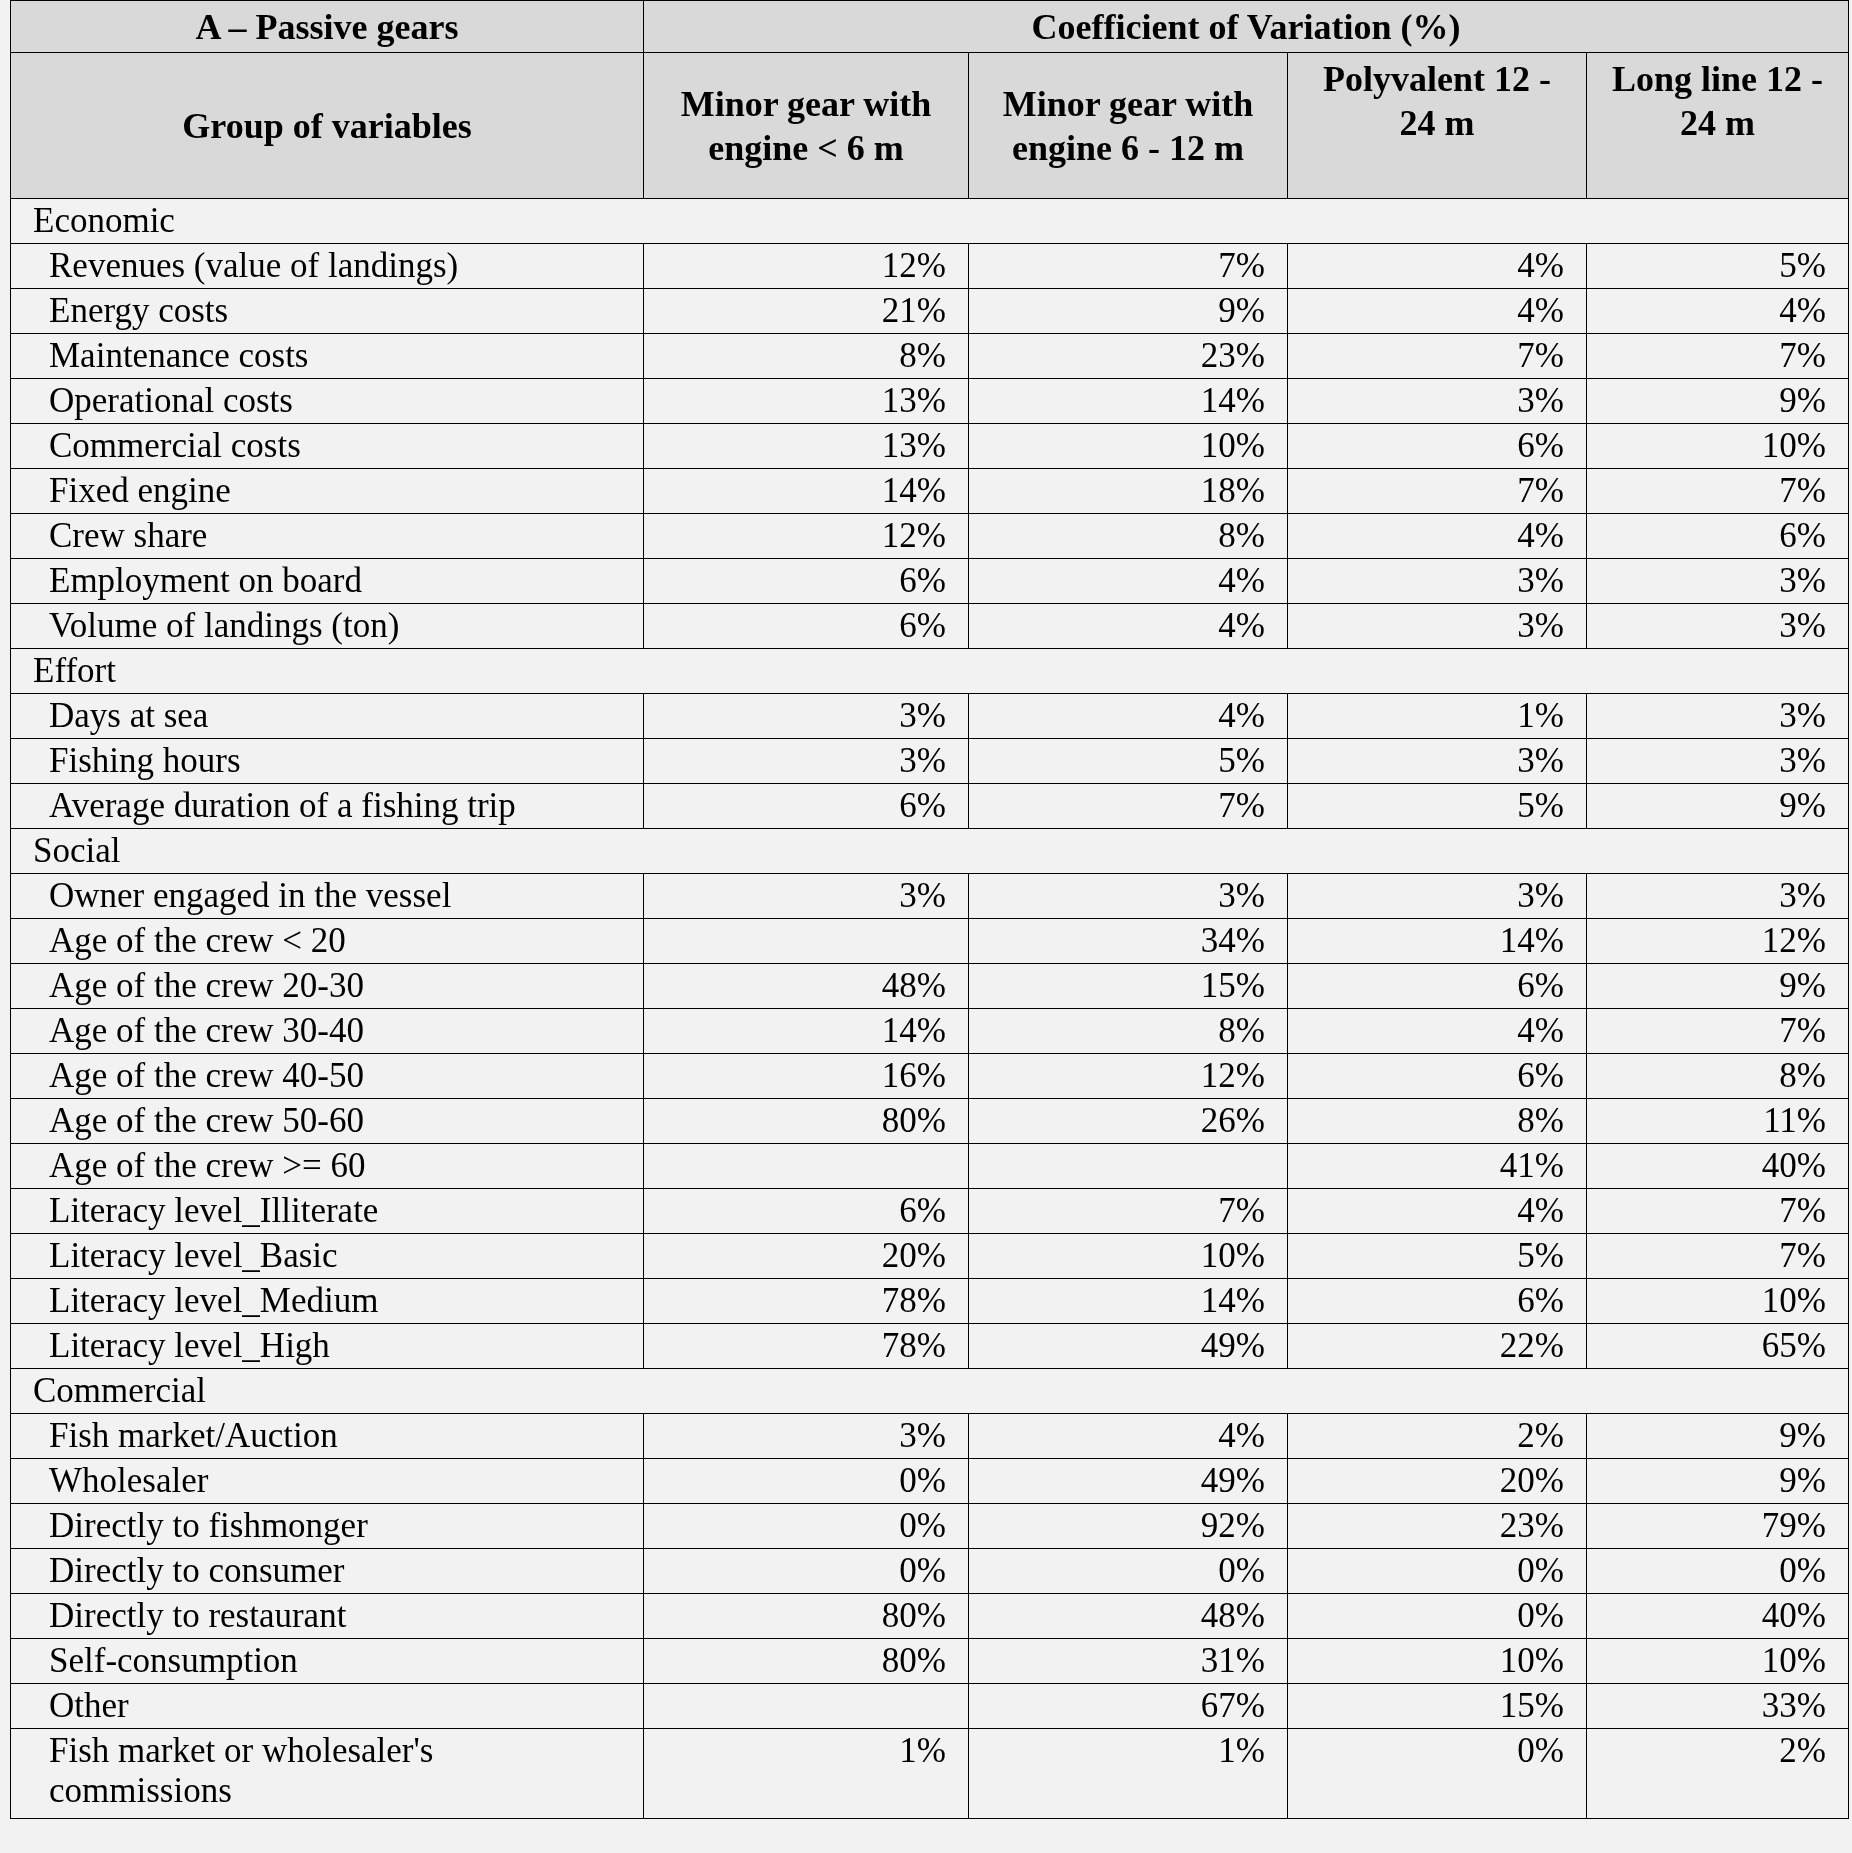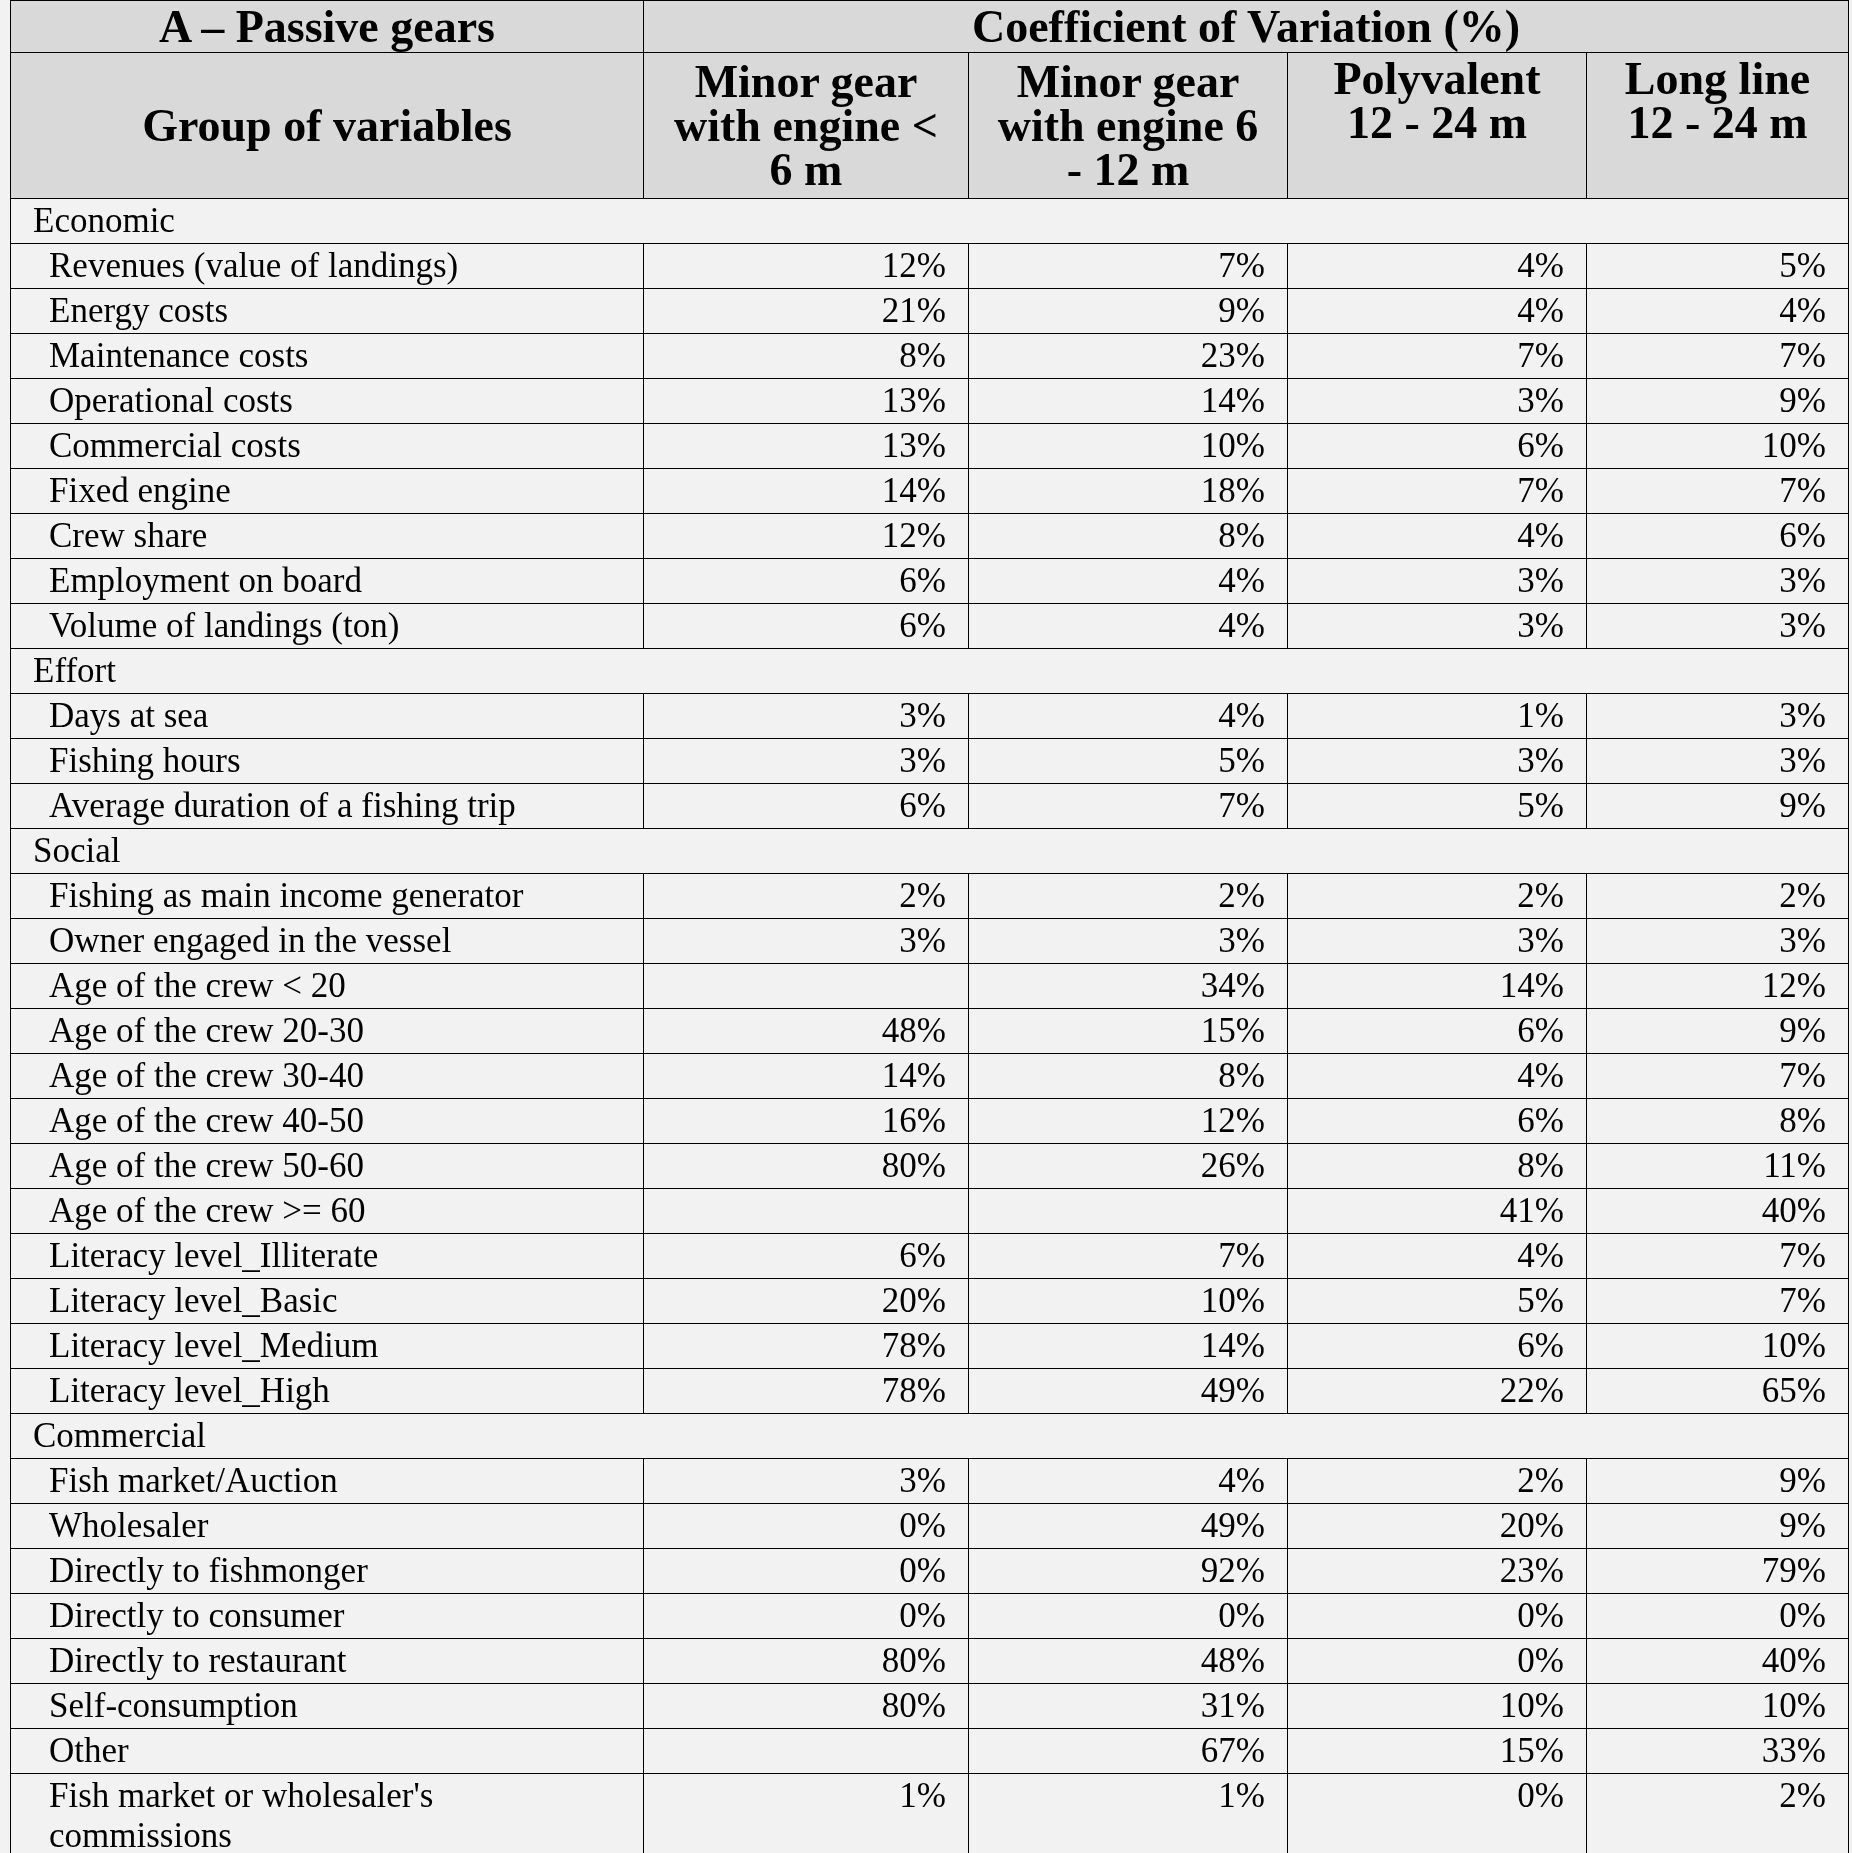--- a/index.html
+++ b/index.html
@@ -3,21 +3,21 @@
 <meta charset="utf-8">
 <style>
   html,body{margin:0;padding:0;background:#f2f2f2;}
   body{width:1852px;height:1853px;overflow:hidden;position:relative;
        font-family:"Liberation Serif","DejaVu Serif",serif;color:#000;}
   table{position:absolute;left:10px;top:0;border-collapse:collapse;
         width:1838px;table-layout:fixed;}
   col.c0{width:633px;} col.c1{width:325px;} col.c2{width:319px;}
   col.c3{width:299px;} col.c4{width:262px;}
   td,th{border:1.5px solid #000;padding:0 22px 0 22px;box-sizing:border-box;}
-  th{background:#d9d9d9;font-weight:bold;font-size:46px;text-align:center;line-height:44px;}
+  th{background:#d9d9d9;font-weight:bold;font-size:36px;text-align:center;line-height:44px;}
   tr.h1 th{height:52px;vertical-align:middle;}
   tr.h2 th{height:146px;vertical-align:middle;}
   tr.h2 th.top{vertical-align:top;padding-top:4px;}
   td{background:#f2f2f2;font-size:35px;height:45px;line-height:40px;vertical-align:middle;}
   td.num{text-align:right;}
   tr.group td{font-weight:normal;border-left-color:#f2f2f2;border-right-color:#f2f2f2;}
   tr.group td:first-child{border-left-color:#000;}
   tr.group td:last-child{border-right-color:#000;}
   tr.tall td{height:90px;vertical-align:top;padding-top:2px;}
   td.lbl{padding-left:38px;}
@@ -146,27 +146,20 @@
         <td class="num">9%</td>
       </tr>
       <tr class="group">
         <td>Social</td>
         <td></td>
         <td></td>
         <td></td>
         <td></td>
       </tr>
       <tr>
-        <td class="lbl">Fishing as main income generator</td>
-        <td class="num">2%</td>
-        <td class="num">2%</td>
-        <td class="num">2%</td>
-        <td class="num">2%</td>
-      </tr>
-      <tr>
         <td class="lbl">Owner engaged in the vessel</td>
         <td class="num">3%</td>
         <td class="num">3%</td>
         <td class="num">3%</td>
         <td class="num">3%</td>
       </tr>
       <tr>
         <td class="lbl">Age of the crew &lt; 20</td>
         <td class="num"></td>
         <td class="num">34%</td>

